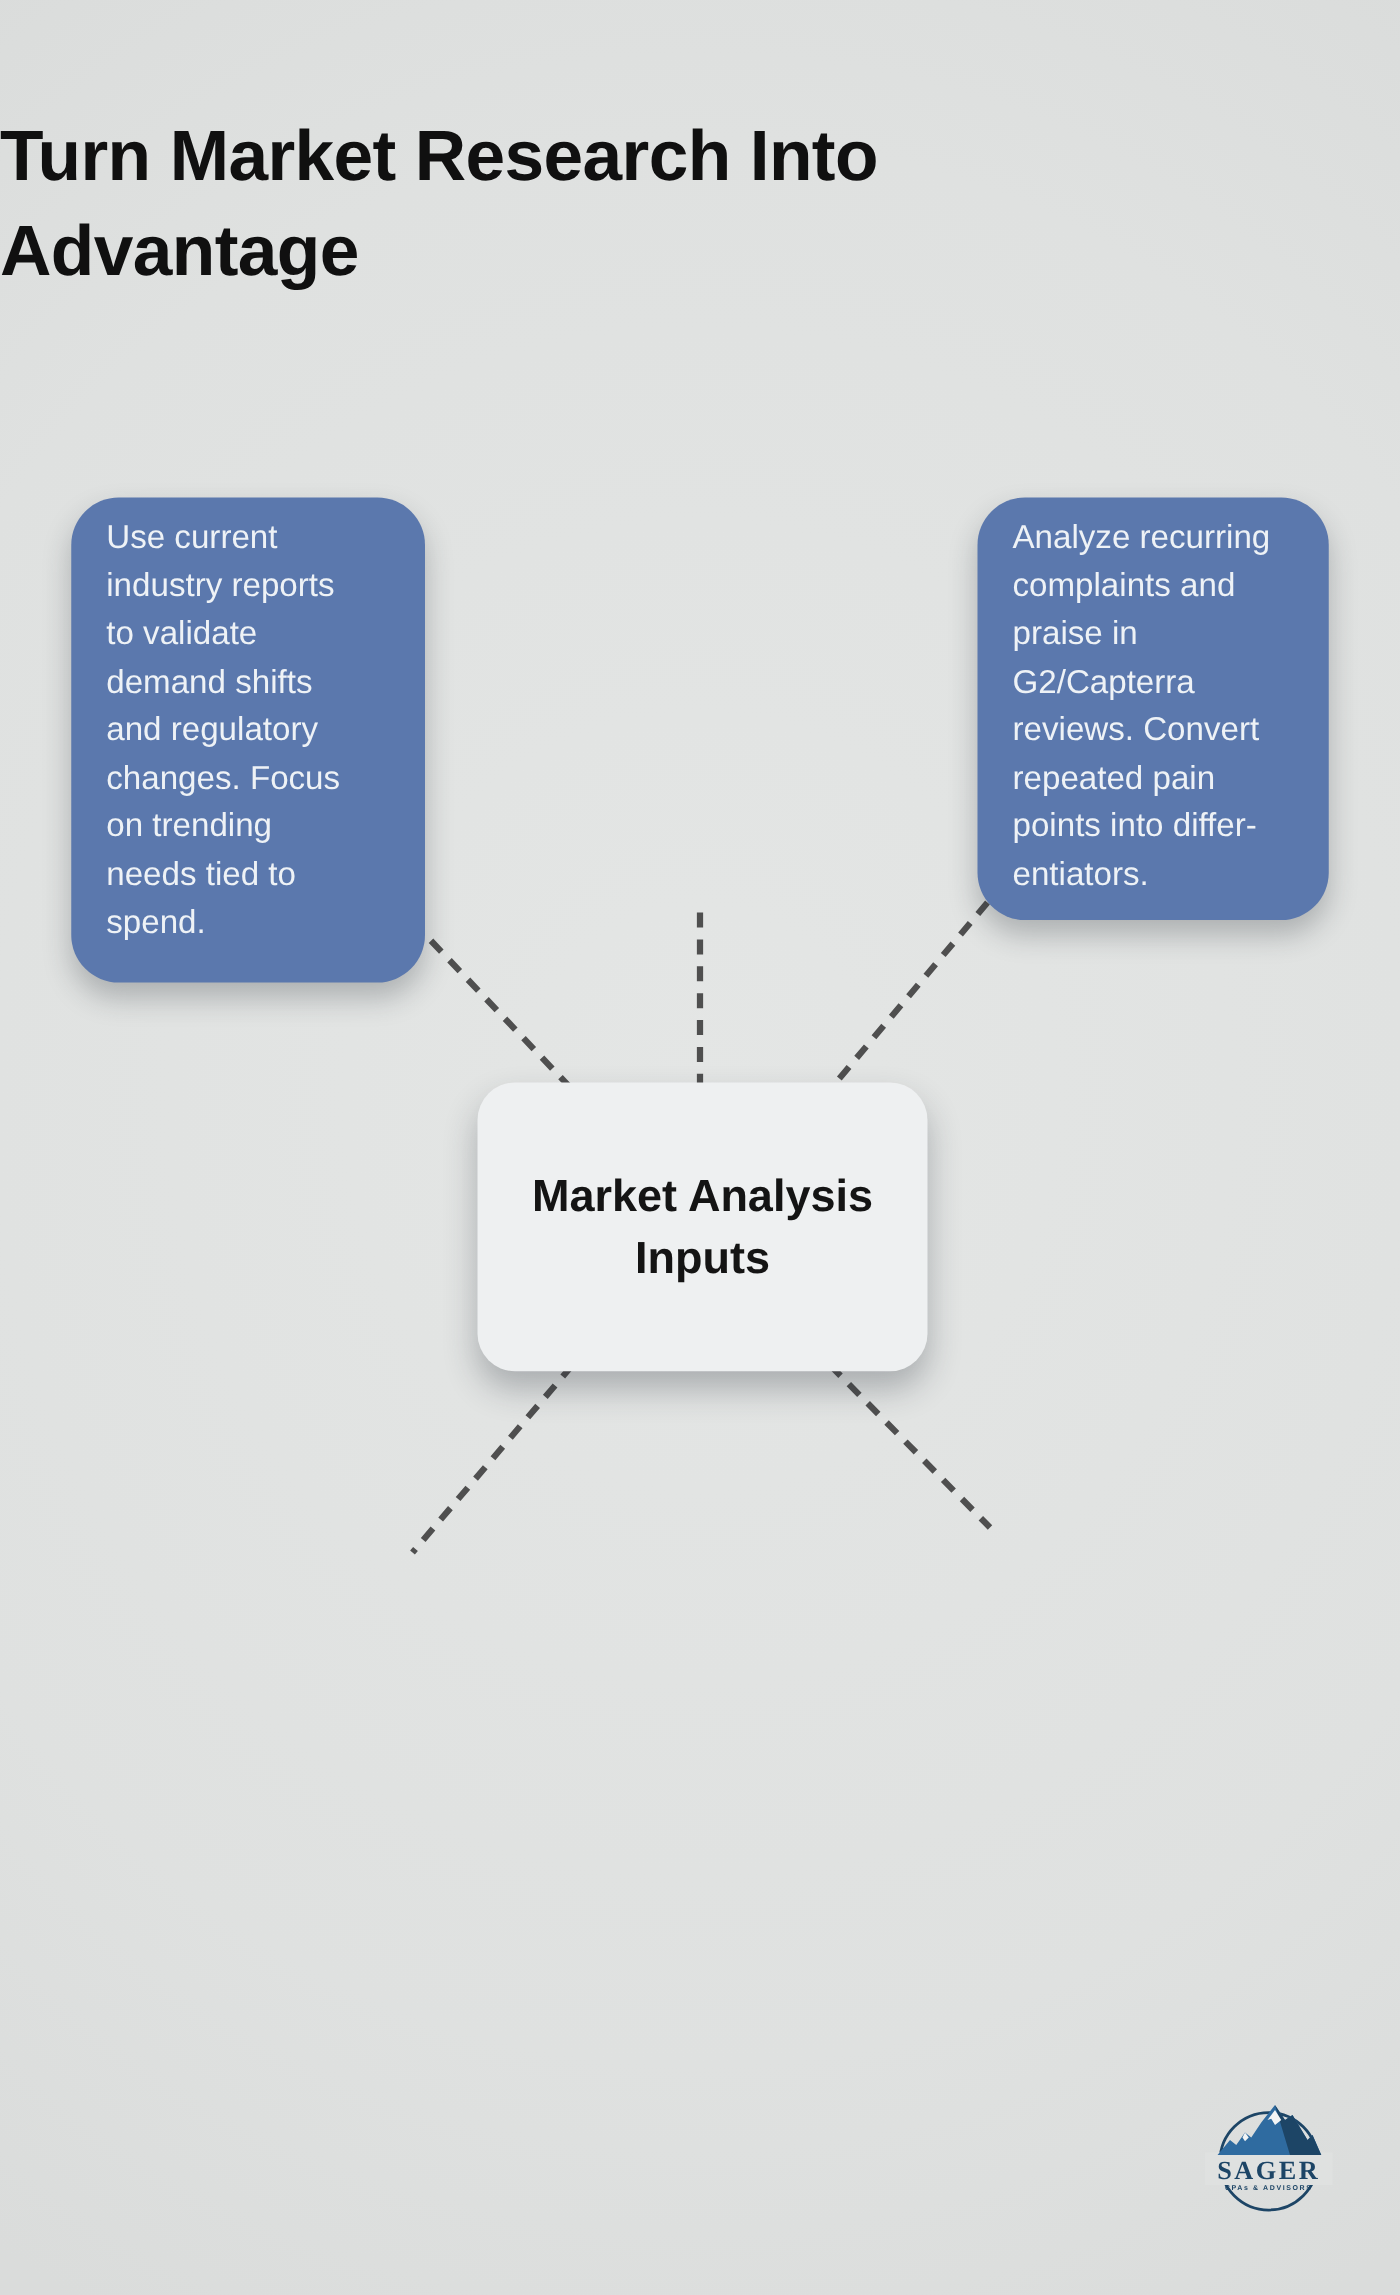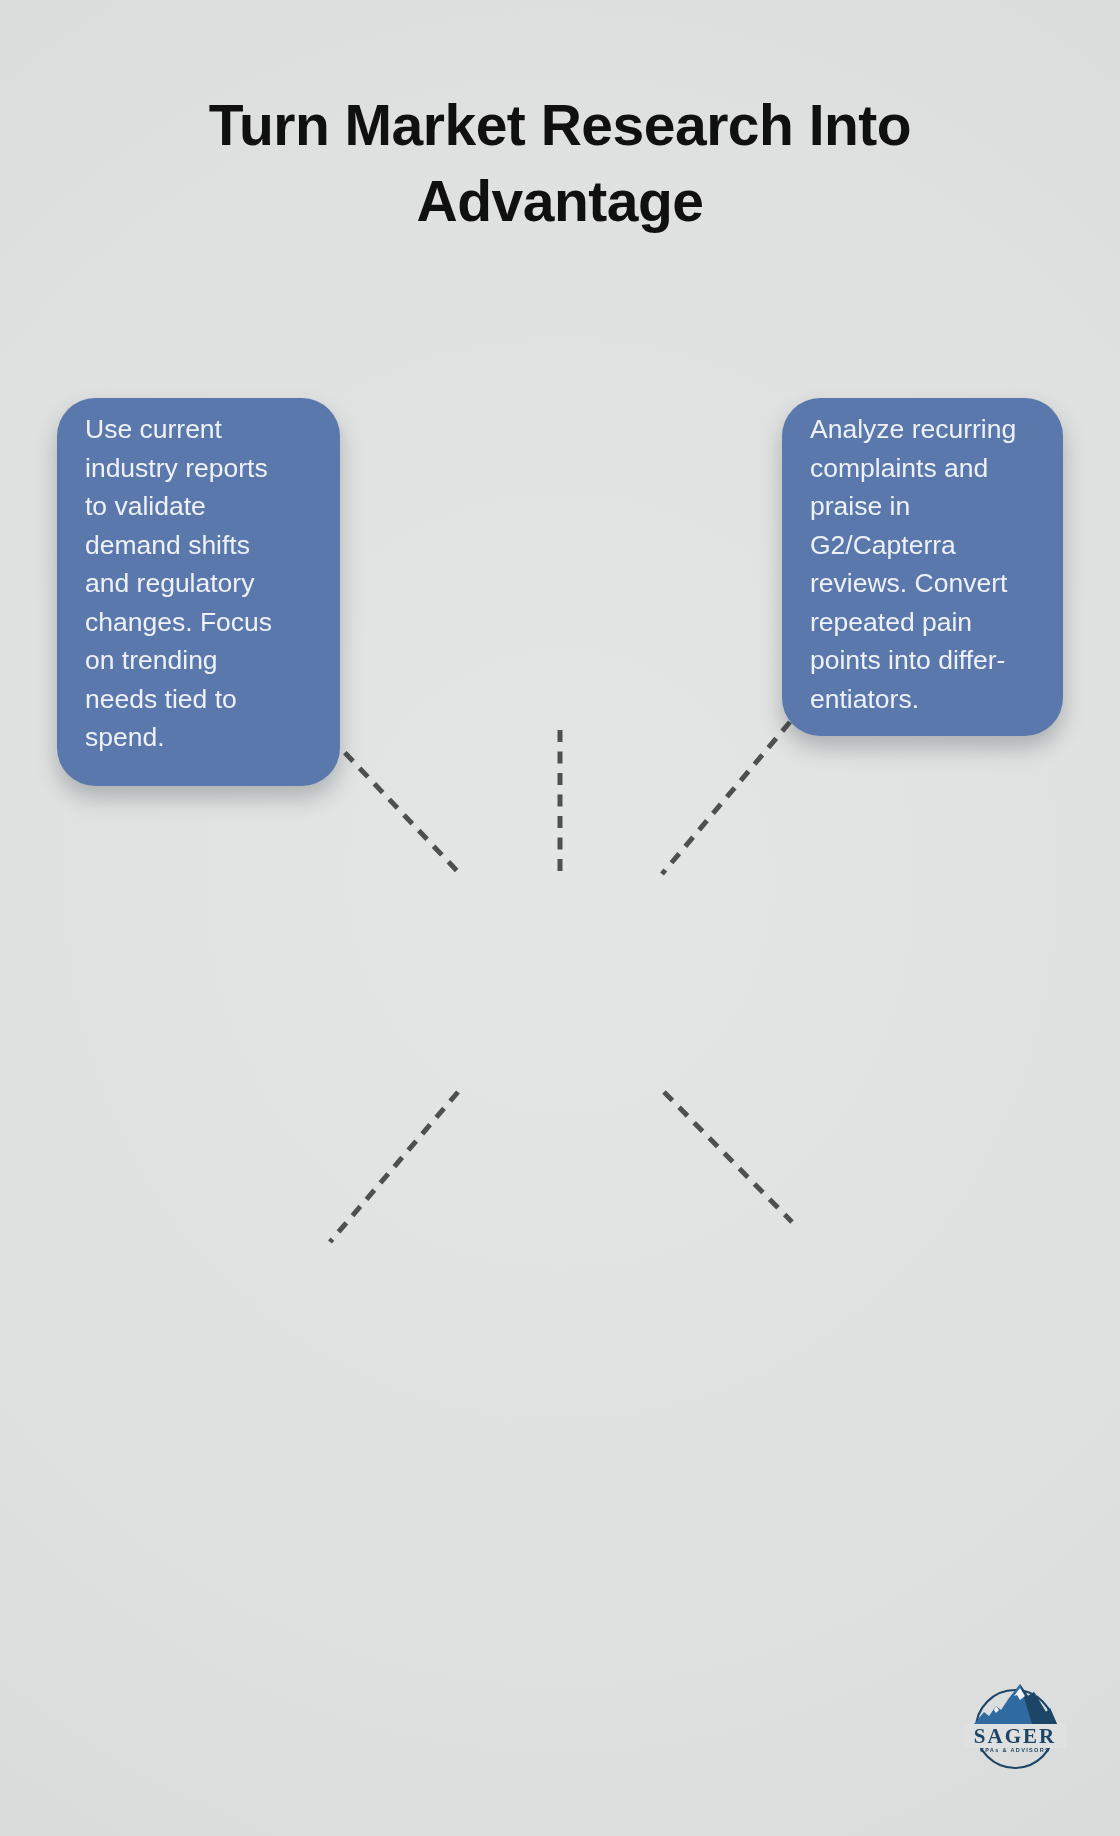--- a/index.html
+++ b/index.html
@@ -24,21 +24,21 @@
     height:1836px;
     margin:0 auto;
     overflow:hidden;
     background:radial-gradient(ellipse 90% 60% at 50% 48%, #e4e6e5 0%, var(--background) 70%, #dadcdb 100%);
   }
   .title{
     position:absolute;
     top:88px;
     left:0;
     width:100%;
-    text-align:center;
+    text-align:left;
     font-size:57px;
     line-height:1.33;
     font-weight:800;
     letter-spacing:-0.5px;
     color:var(--title-text);
     white-space:pre-line;
   }
   .connectors{
     position:absolute;
     top:0;left:0;
@@ -127,20 +127,22 @@
 spend.</div>
   <div class="node node-3">Analyze recurring
 complaints and
 praise in
 G2/Capterra
 reviews. Convert
 repeated pain
 points into differ-
 entiators.</div>
 
+  <div class="central">Market Analysis
+Inputs</div>
 
   <svg class="logo" viewBox="0 0 106 106" xmlns="http://www.w3.org/2000/svg">
 
     <circle cx="53" cy="55" r="39" fill="none" stroke="var(--logo-navy)" stroke-width="2.2"></circle>
 
     <rect x="2" y="48" width="102" height="26" fill="var(--background)"></rect>
 
     <g>
       <polygon fill="var(--logo-blue)" points="12,50 22,38 27,42 34,32 39,36 47,24 58,10 66,22 72,18 84,38 88,34 95,50"></polygon>
       <polygon fill="var(--logo-navy)" points="58,10 66,22 72,18 84,38 88,34 95,50 70,50"></polygon>

